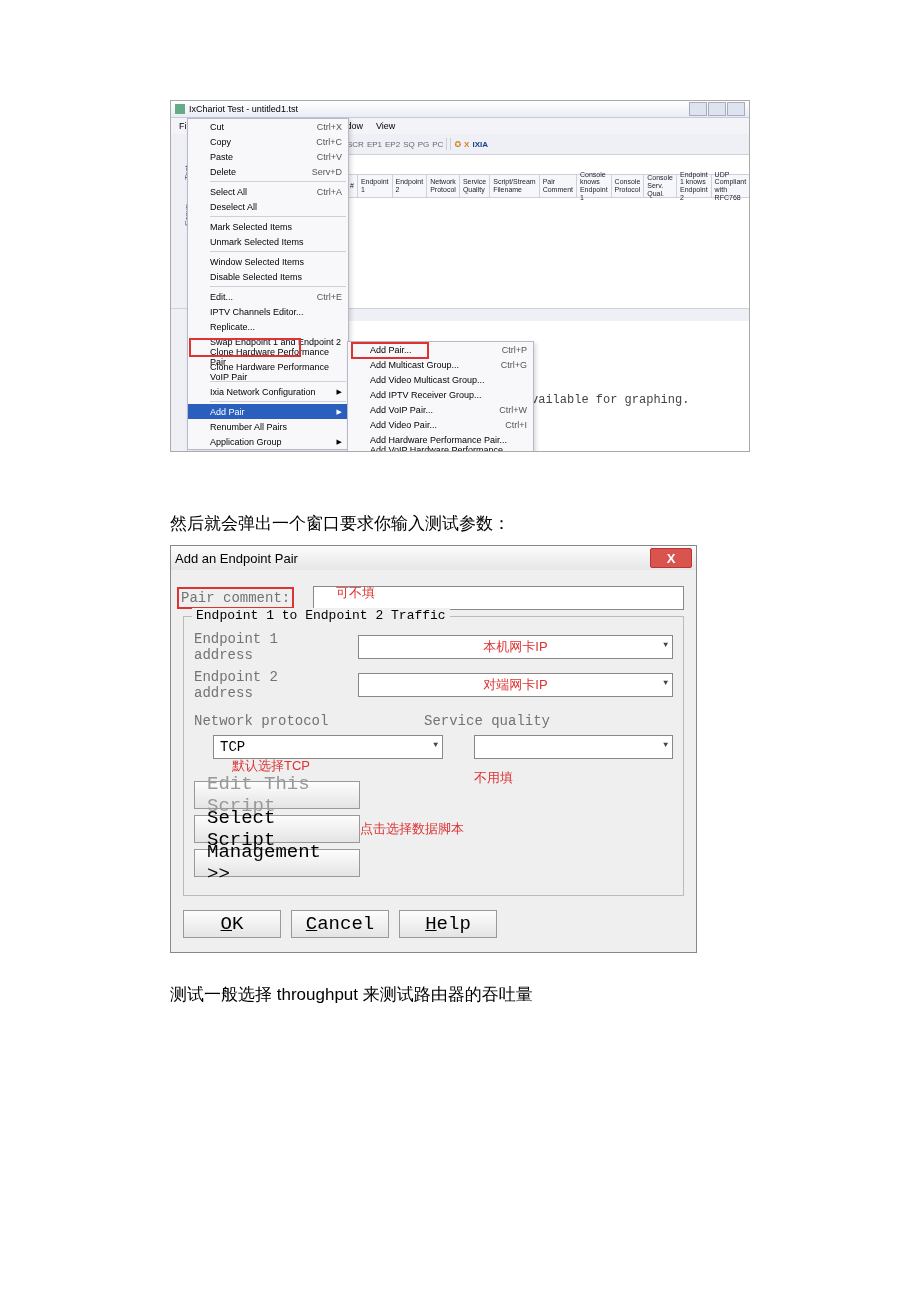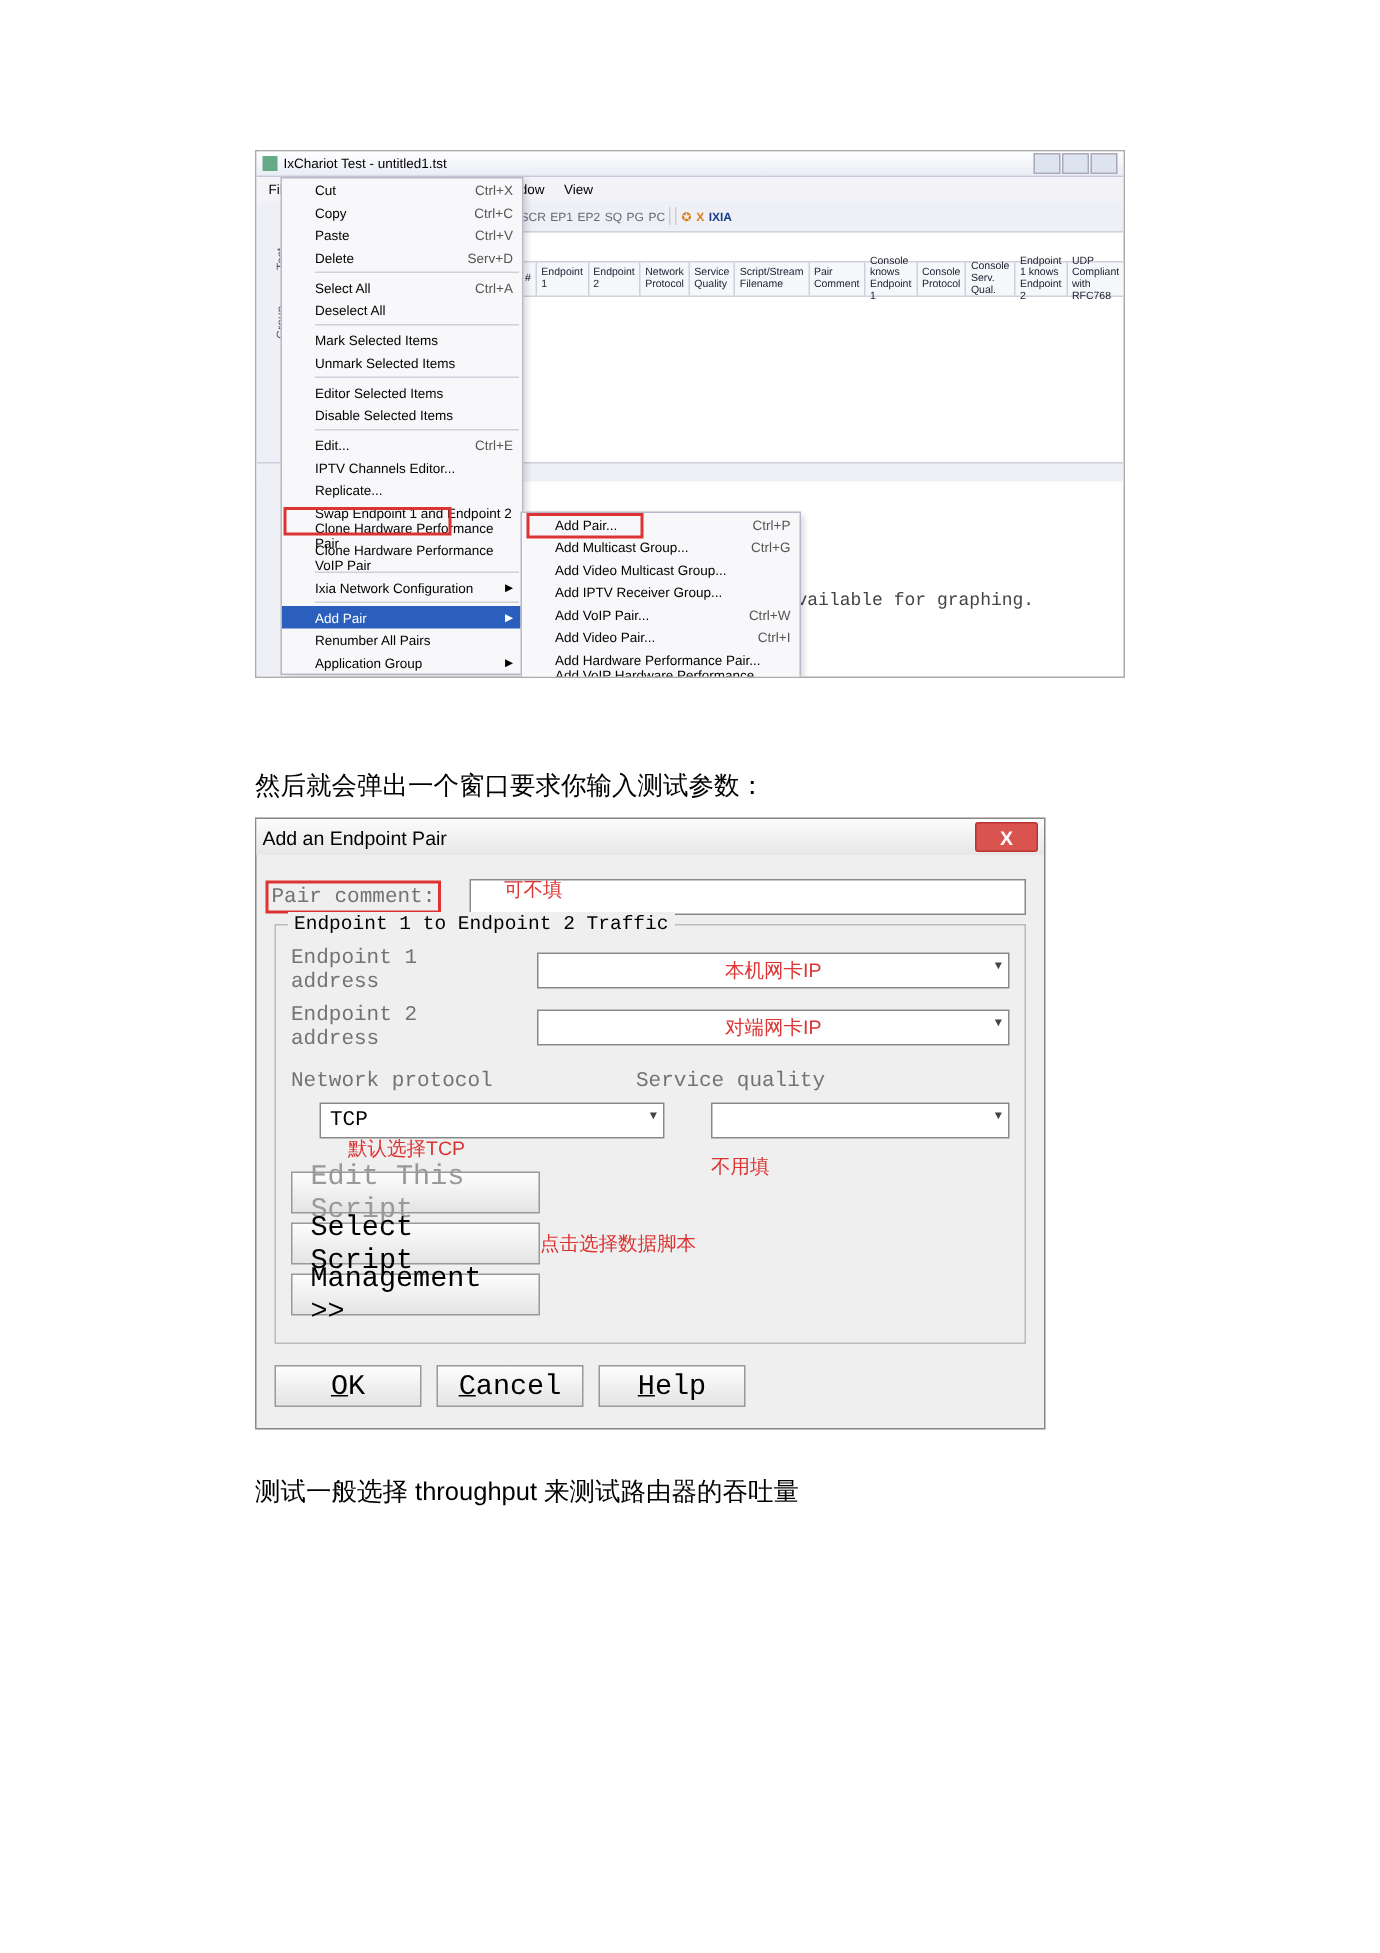--- a/index.html
+++ b/index.html
@@ -140,21 +140,21 @@
         </div>
   <div class="sep"></div>
   <div class="it">
           <span>Mark Selected Items</span>
         </div>
   <div class="it">
           <span>Unmark Selected Items</span>
         </div>
   <div class="sep"></div>
   <div class="it">
-          <span>Editor Selected Items</span>
+          <span>Window Selected Items</span>
         </div>
   <div class="it">
           <span>Disable Selected Items</span>
         </div>
   <div class="sep"></div>
   <div class="it">
           <span>Edit...</span>
           <span class="sc">Ctrl+E</span>
         </div>
   <div class="it">

